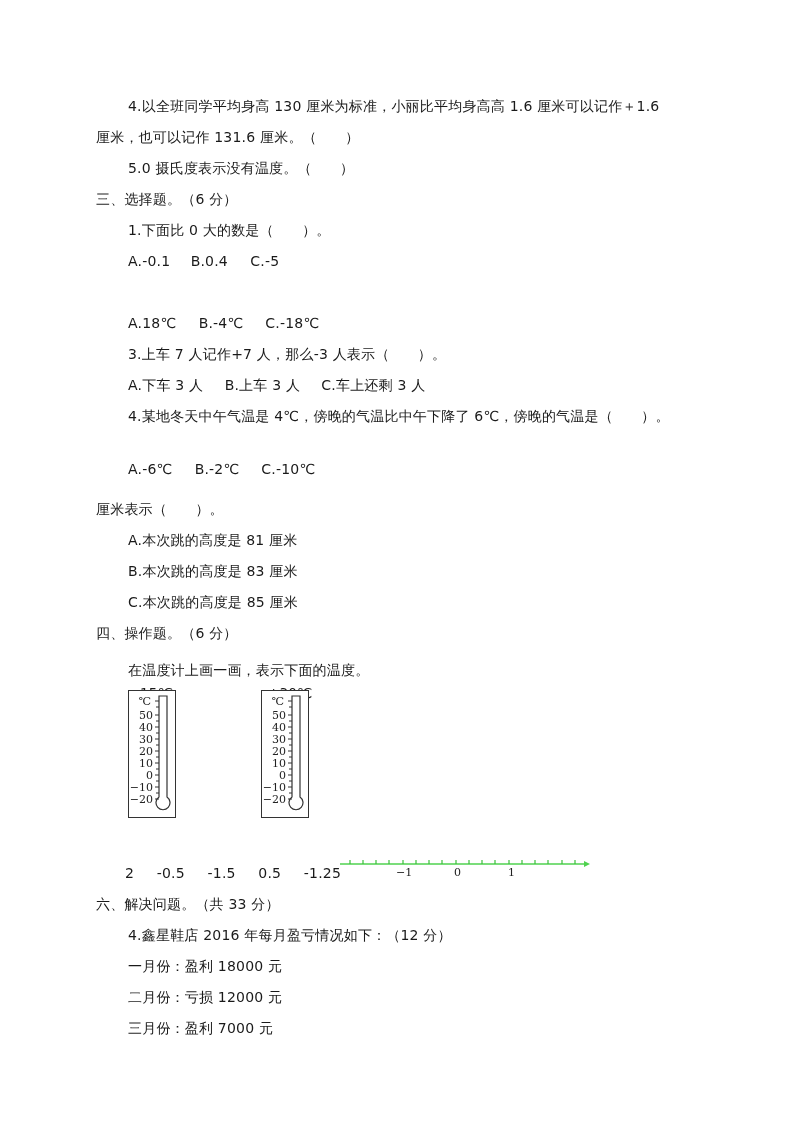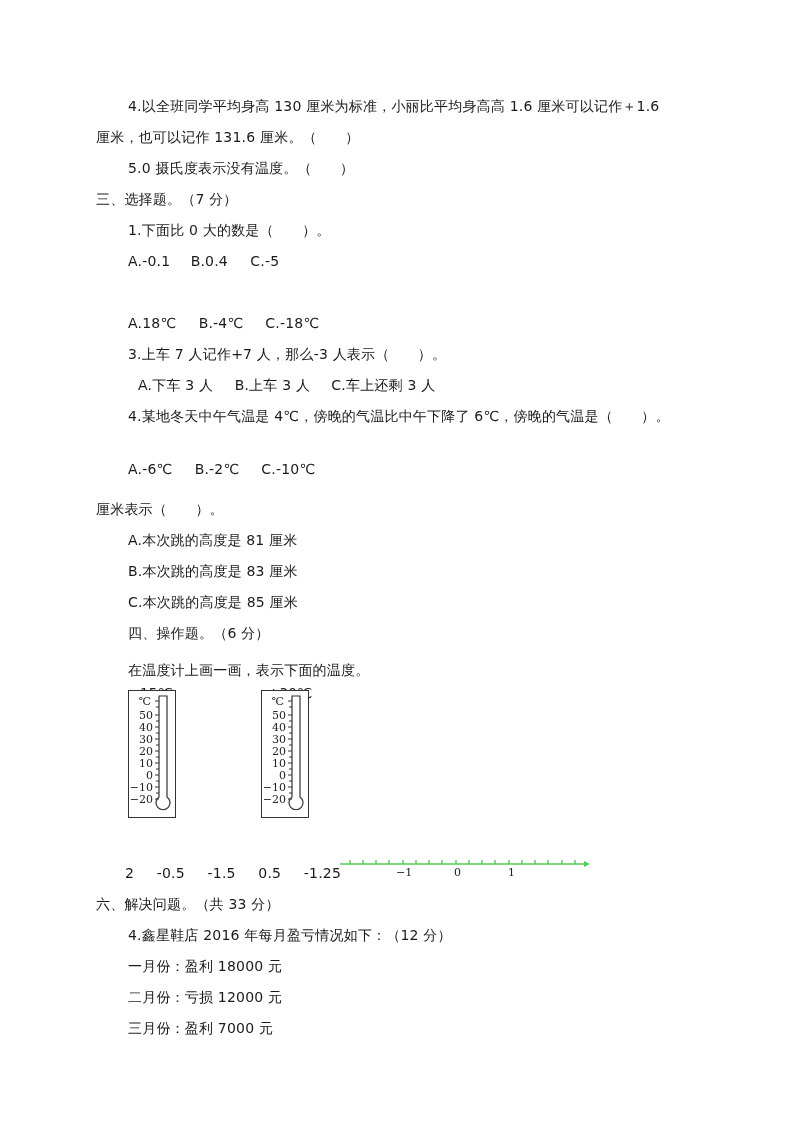--- a/index.html
+++ b/index.html
@@ -26,55 +26,55 @@
 </style>
 </head>
 <body>
 
 <div class="page">
 
   <div class="line l1" style="top:96px;">4.以全班同学平均身高 130 厘米为标准，小丽比平均身高高 1.6 厘米可以记作＋1.6</div>
   <div class="line l0" style="top:127px;">厘米，也可以记作 131.6 厘米。（　　）</div>
   <div class="line l1" style="top:158px;">5.0 摄氏度表示没有温度。（　　）</div>
 
-  <div class="line l0" style="top:189px;">三、选择题。（7 分）</div>
+  <div class="line l0" style="top:189px;">三、选择题。（6 分）</div>
 
   <div class="line l1" style="top:220px;">1.下面比 0 大的数是（　　）。</div>
   <div class="line l1 opts" style="top:251px;">
     <span style="width:58px;">A.-0.1</span>
     <span style="width:55px;">B.0.4</span>
     <span>C.-5</span>
   </div>
 
   <div class="line l1 opts" style="top:313px;">
     <span style="width:66px;">A.18℃</span>
     <span style="width:62px;">B.-4℃</span>
     <span>C.-18℃</span>
   </div>
 
   <div class="line l1" style="top:344px;">3.上车 7 人记作+7 人，那么-3 人表示（　　）。</div>
   <div class="line l1 opts" style="top:375px;">
-    <span style="width:92px;margin-left:10px;">A.下车 3 人</span>
+    <span style="width:92px;">A.下车 3 人</span>
     <span style="width:92px;">B.上车 3 人</span>
     <span>C.车上还剩 3 人</span>
   </div>
 
   <div class="line l1" style="top:406px;">4.某地冬天中午气温是 4℃，傍晚的气温比中午下降了 6℃，傍晚的气温是（　　）。</div>
   <div class="line l1 opts" style="top:437px;">
     <span style="width:62px;margin-top:22px;">A.-6℃</span>
     <span style="width:62px;">B.-2℃</span>
     <span>C.-10℃</span>
   </div>
 
   <div class="line l0" style="top:499px;">厘米表示（　　）。</div>
   <div class="line l1" style="top:530px;">A.本次跳的高度是 81 厘米</div>
   <div class="line l1" style="top:561px;">B.本次跳的高度是 83 厘米</div>
   <div class="line l1" style="top:592px;">C.本次跳的高度是 85 厘米</div>
 
-  <div class="line l0" style="top:623px;margin-left:32px;">四、操作题。（6 分）</div>
+  <div class="line l0" style="top:623px;">四、操作题。（6 分）</div>
   <div class="line l1" style="top:654px;margin-top:6px;">在温度计上画一画，表示下面的温度。</div>
   <div class="line" style="left:135px; top:683px; font-size:13.5px;">-15℃</div>
   <div class="line" style="left:268px; top:683px; font-size:13.5px;">+30℃</div>
 
   <div class="thermo-box" style="left:128px; top:690px;">
     <svg width="48" height="128" viewBox="0 0 48 128">
       <g font-family="DejaVu Serif, serif" font-size="11" fill="#222" text-anchor="end">
         <text x="22" y="14">℃</text>
         <text x="24" y="28">50</text>
         <text x="24" y="40">40</text>

